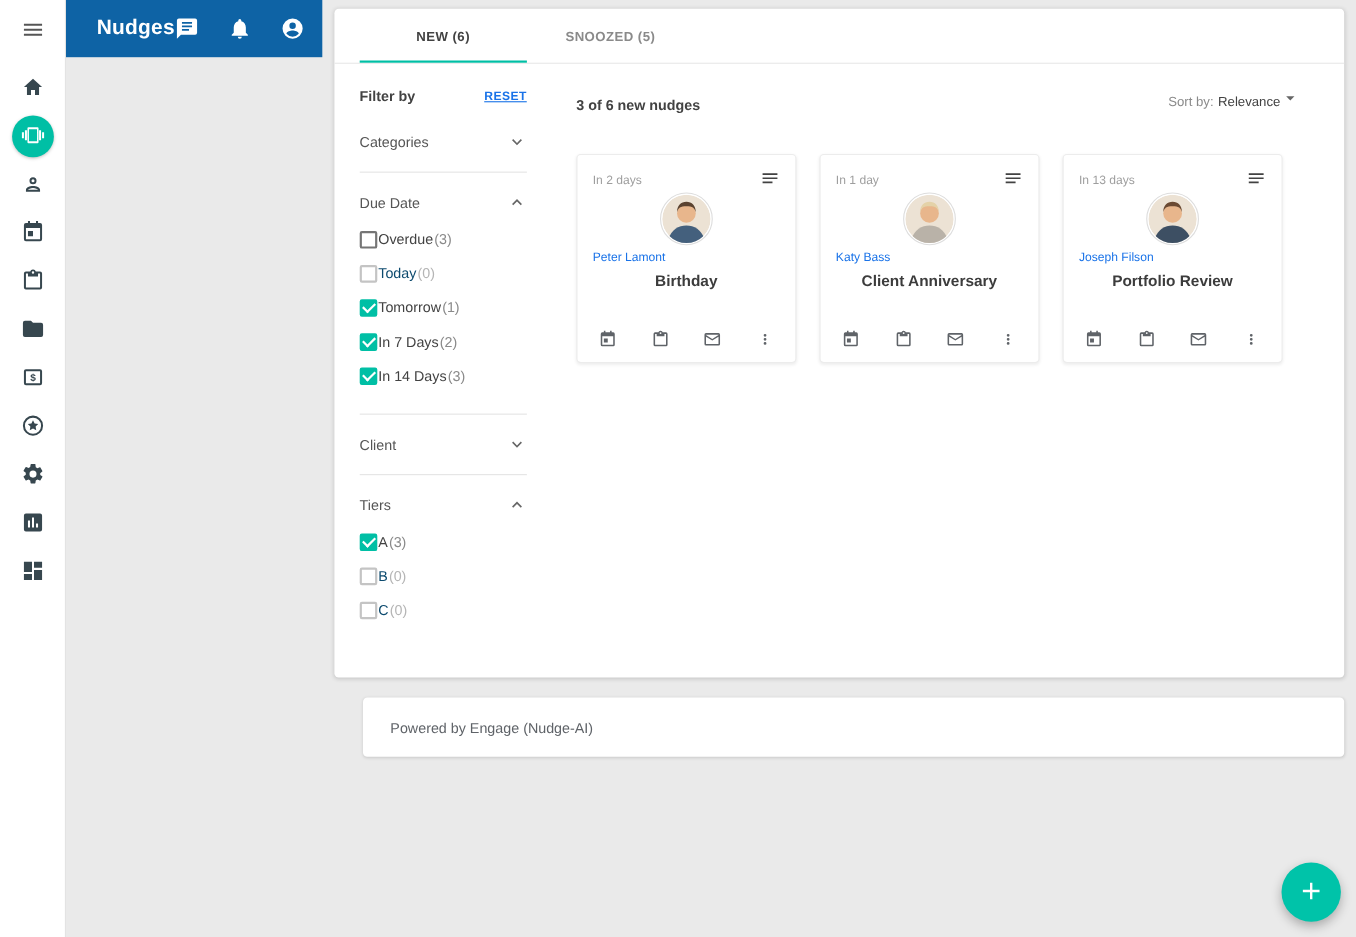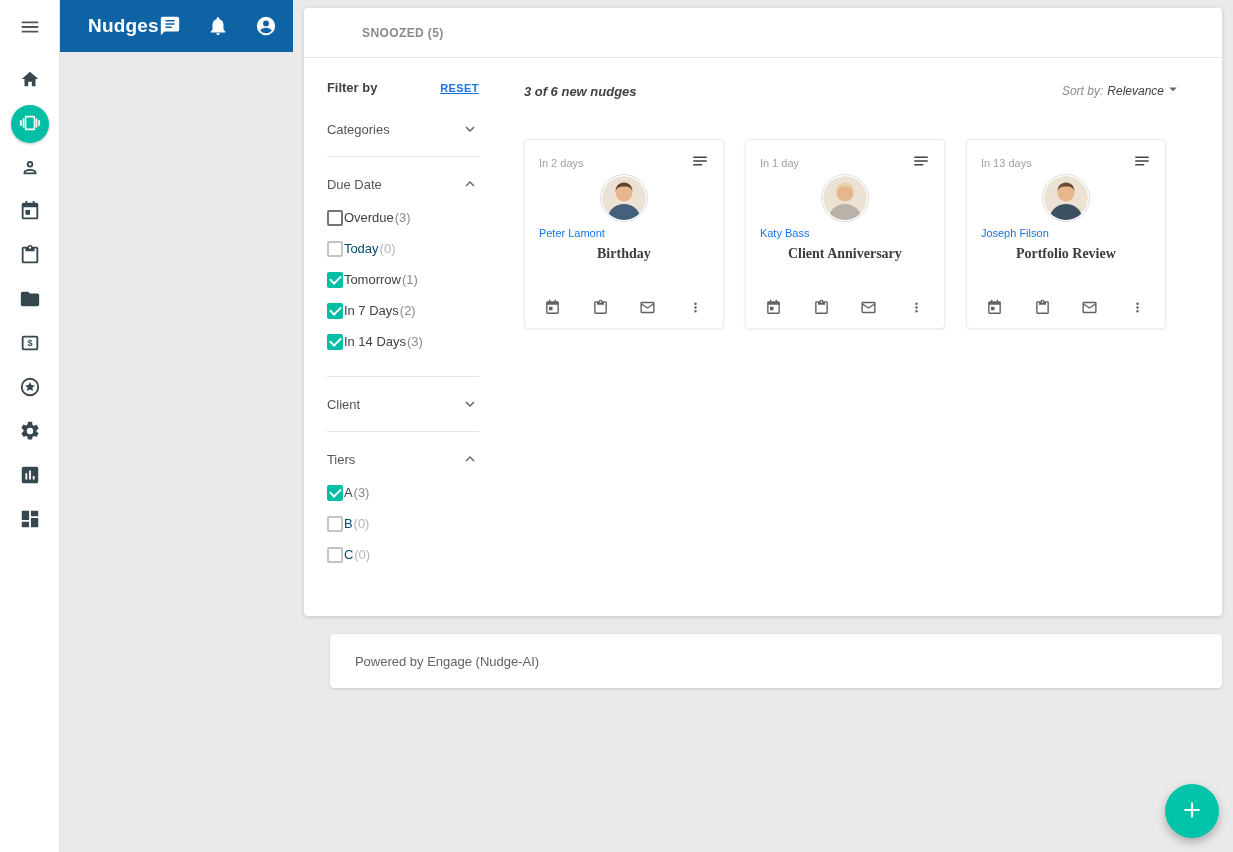--- a/index.html
+++ b/index.html
@@ -75,21 +75,21 @@
     width:5px; height:9px; border:solid #fff; border-width:0 2px 2px 0;
     transform:rotate(45deg); }
   .cb.disabled { border-color:#c4c4c4; }
   .opt-label { font-size:13px; color:#424242; }
   .opt-count { font-size:13px; color:#8a8a8a; }
   .opt.disabled .opt-label { color:#0c4a6e; }
   .opt.disabled .opt-count { color:#b5b5b5; }
 
   
   .results { flex:1; min-width:0; padding:22px 40px 0 45px; }
-  .results-head { display:flex; align-items:center;font-style:italic; }
+  .results-head { display:flex; align-items:flex-end; }
   .summary { font-size:13px; font-weight:bold; color:#424242; }
   .sort { margin-left:auto; display:flex; align-items:center; cursor:pointer; }
   .sort-label { font-size:12px; color:#8a8a8a; }
   .sort-value { font-size:12px; color:#424242; margin-left:4px; }
   .sort svg { width:18px; height:18px; fill:#666; }
 
   .cards { display:flex; gap:21px; margin-top:37px; }
   .card { width:200px; height:190px; background:#fff;
     border:1px solid #ececec; border-radius:4px;
     box-shadow:0 1px 3px rgba(0,0,0,.07);
@@ -99,21 +99,21 @@
   .notes-btn svg { width:18px; height:18px; fill:#424242; }
   .avatar-wrap { width:48px; height:48px; margin:4px auto 5px; border-radius:50%;
     border:1px solid #ddd; padding:1px; }
   .avatar-wrap svg { width:44px; height:44px; display:block; border-radius:50%; }
   .abg { fill:#ece2d4; }
   .skin { fill:#e8b68c; }
   .card:nth-child(1) .hair { fill:#5b4330; } .card:nth-child(1) .suit { fill:#44607d; }
   .card:nth-child(2) .hair { fill:#e4d2a8; } .card:nth-child(2) .suit { fill:#b9b2a8; }
   .card:nth-child(3) .hair { fill:#6b4a33; } .card:nth-child(3) .suit { fill:#3d4f63; }
   .client { font-size:11px; color:#1a73e8; cursor:pointer; }
-  .card-title { font-size:14px; font-weight:bold; color:#3c3c3c; text-align:center; margin-top:7px;font-family:Liberation Serif, serif; }
+  .card-title { font-size:14px; font-weight:bold; color:#3c3c3c; text-align:center; margin-top:7px; }
   .card-actions { display:flex; justify-content:space-between; align-items:center;
     margin-top:auto; padding:0 5px 2px; }
   .card-actions .icon-btn svg { width:17px; height:17px; fill:#5f6368; }
 
   
   .footer-card { margin-top:18px; background:#fff; border-radius:4px;
     box-shadow:0 1px 3px rgba(0,0,0,.14); height:54px;
     display:flex; align-items:center; padding-left:25px;
     font-size:13px; color:#5f6368;margin-left:26px; }
 
@@ -214,20 +214,23 @@
             </svg>
         </button>
       </div>
     </header>
 
     <div class="page">
 
       <section class="panel">
 
         <div class="tabs">
+          <div class="tab active">
+            <span>NEW (6)</span>
+          </div>
           <div class="tab">
             <span>SNOOZED (5)</span>
           </div>
         </div>
 
         <div class="panel-body">
 
           <aside class="filters">
             <div class="filters-head">
               <span class="filters-title">Filter by</span>

